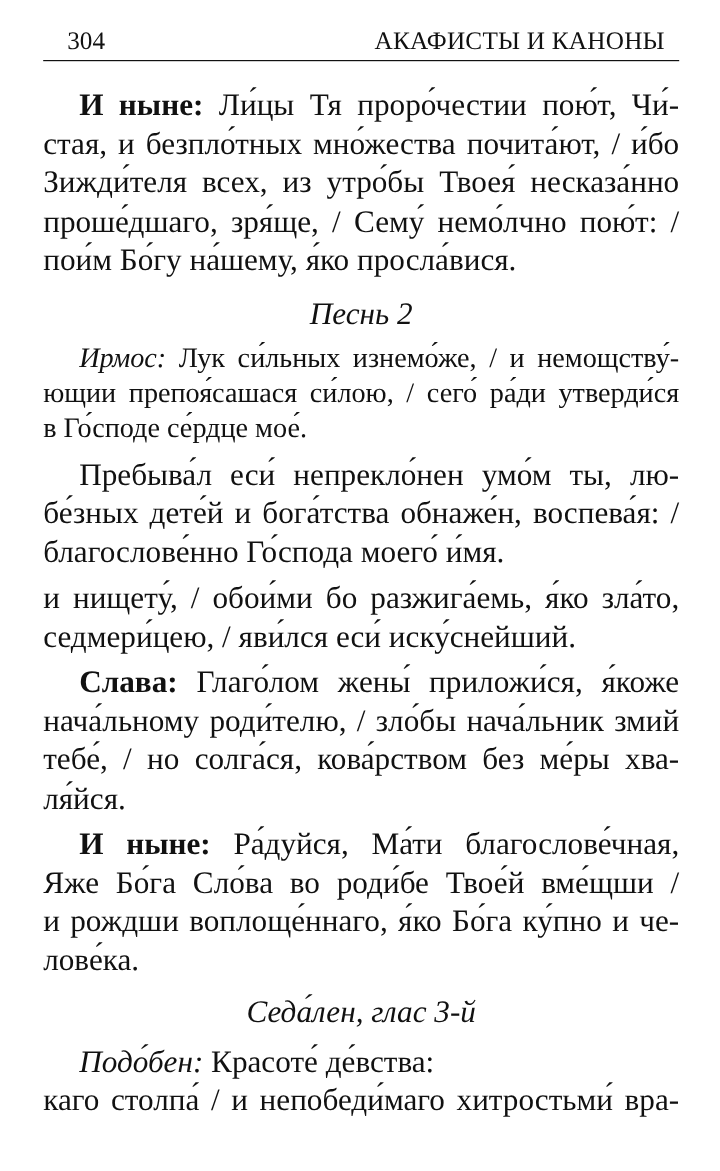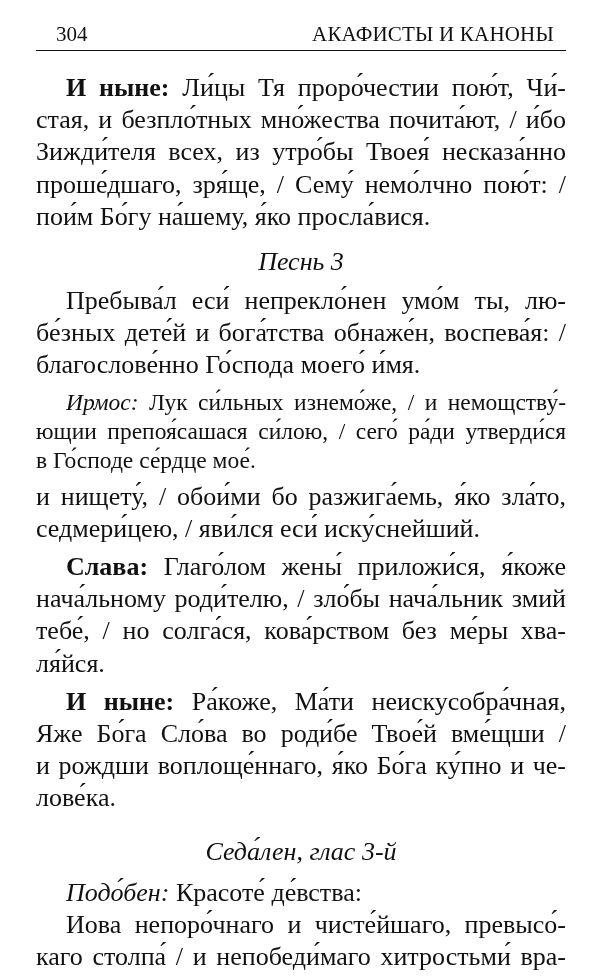--- a/index.html
+++ b/index.html
@@ -32,59 +32,58 @@
   <div class="body">
 
     <div class="para">
       <span class="line first"><span class="lbl-b">И ныне:</span><span> Ли́цы Тя проро́честии пою́т, Чи́-</span></span>
       <span class="line">стая, и безпло́тных мно́жества почита́ют, / и́бо</span>
       <span class="line">Зижди́теля всех, из утро́бы Твоея́ несказа́нно</span>
       <span class="line">проше́дшаго, зря́ще, / Сему́ немо́лчно пою́т: /</span>
       <span class="line last">пои́м Бо́гу на́шему, я́ко просла́вися.</span>
     </div>
 
-    <p class="heading" style="margin-top:14px;margin-bottom:8px;">Песнь 3</p>
+    <p class="heading" style="margin-top:14px;margin-bottom:8px;">Песнь 2</p>
+
+    <div class="para small">
+      <span class="line first"><span class="lbl-i">Ирмос:</span><span> Лук си́льных изнемо́же, / и немощству́-</span></span>
+      <span class="line">ющии препоя́сашася си́лою, / сего́ ра́ди утверди́ся</span>
+      <span class="line last">в Го́споде се́рдце мое́.</span>
+    </div>
 
     <div class="para" style="margin-top:8px;">
       <span class="line first">Пребыва́л еси́ непрекло́нен умо́м ты, лю-</span>
       <span class="line">бе́зных дете́й и бога́тства обнаже́н, воспева́я: /</span>
       <span class="line last">благослове́нно Го́спода моего́ и́мя.</span>
-    </div>
-
-    <div class="para small">
-      <span class="line first"><span class="lbl-i">Ирмос:</span><span> Лук си́льных изнемо́же, / и немощству́-</span></span>
-      <span class="line">ющии препоя́сашася си́лою, / сего́ ра́ди утверди́ся</span>
-      <span class="line last">в Го́споде се́рдце мое́.</span>
     </div>
 
     <div class="para">
       <span class="line">и нищету́, / обои́ми бо разжига́емь, я́ко зла́то,</span>
       <span class="line last">седмери́цею, / яви́лся еси́ иску́снейший.</span>
     </div>
 
     <div class="para">
       <span class="line first"><span class="lbl-b">Слава:</span><span> Глаго́лом жены́ приложи́ся, я́коже</span></span>
       <span class="line">нача́льному роди́телю, / зло́бы нача́льник змий</span>
       <span class="line">тебе́, / но солга́ся, кова́рством без ме́ры хва-</span>
       <span class="line last">ля́йся.</span>
     </div>
 
     <div class="para">
-      <span class="line first"><span class="lbl-b">И ныне:</span><span> Ра́коже, Ма́ти неискусобра́чная,</span></span>
+      <span class="line first"><span class="lbl-b">И ныне:</span><span> Ра́дуйся, Ма́ти благослове́чная,</span></span>
       <span class="line">Яже Бо́га Сло́ва во роди́бе Твое́й вме́щши /</span>
       <span class="line">и рождши воплоще́ннаго, я́ко Бо́га ку́пно и че-</span>
       <span class="line last">лове́ка.</span>
     </div>
 
-    <p class="heading" style="margin-top:22px;margin-bottom:10px;font-family:Liberation Serif, serif;">Седа́лен, глас 3-й</p>
+    <p class="heading" style="margin-top:12px;margin-bottom:10px;font-family:Liberation Serif, serif;">Седа́лен, глас 3-й</p>
 
     <div class="para" style="margin-bottom:0;">
       <span class="line first last"><span class="lbl-i">Подо́бен:</span><span> Красоте́ де́вства:</span></span>
     </div>
 
     <div class="para">
-      <span class="line first">Иова непоро́чнаго и чисте́йшаго, превысо́-</span>
       <span class="line">каго столпа́ / и непобеди́маго хитростьми́ вра-</span>
 
     </div>
 
   </div>
 </div>
 
 </body></html>

